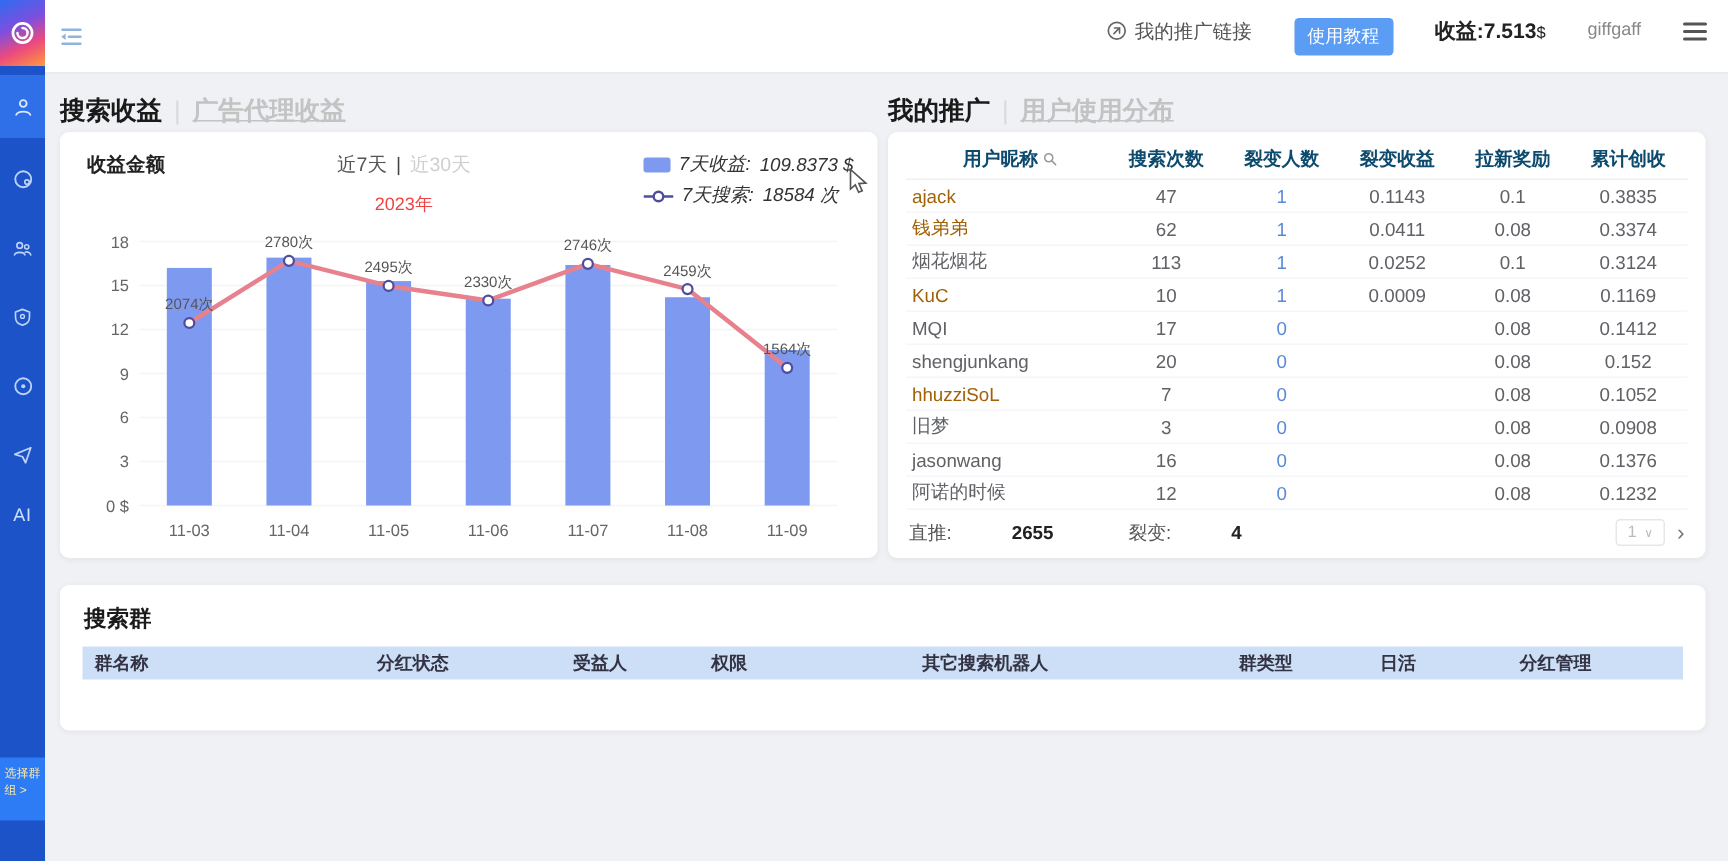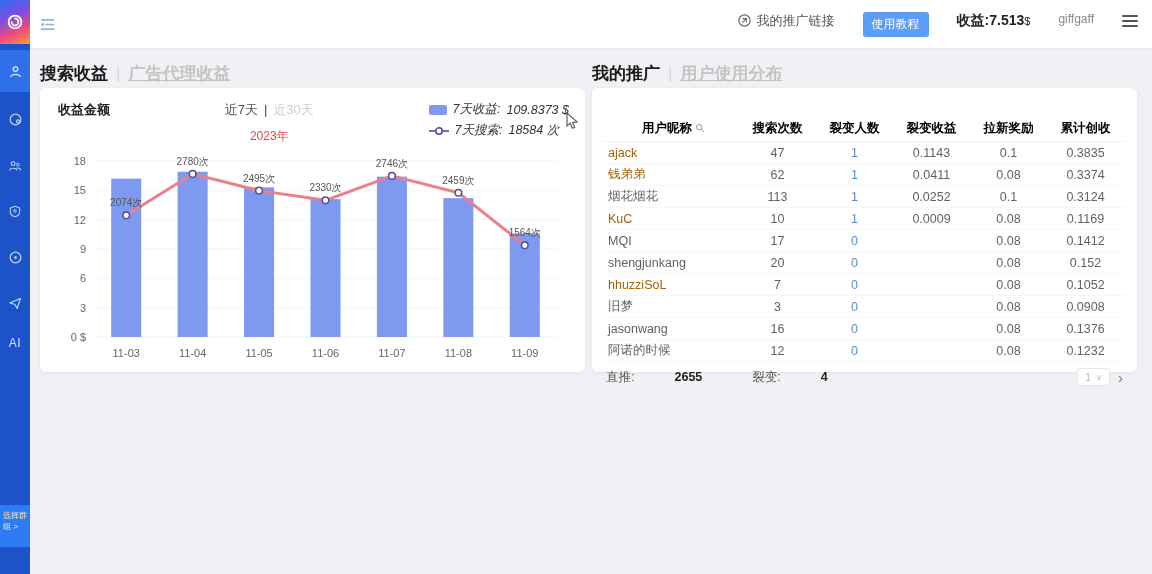--- a/index.html
+++ b/index.html
@@ -49,21 +49,21 @@
   .range-tabs .inactive { color:#cfcfcf; cursor:pointer; }
   .range-tabs .active { cursor:pointer; }
   .chart-year { font-size:12px; color:#ef4444; margin-top:9px; }
   .legend-col { flex:0 0 auto; font-size:12.5px; color:#333; }
   .legend-row { display:flex; align-items:center; gap:6px; margin-bottom:4px;font-style:italic; }
   .sw-bar { width:18px; height:10px; border-radius:2px; background:#7d9af0; }
 
   
   .rt { padding:6px 12px 0; font-size:12.5px; }
   .rt-head, .rt-row { display:flex; align-items:center; }
-  .rt-head { height:26px; font-weight:bold; color:#000000; border-bottom:1px solid #f0f0f0;margin-top:22px; }
+  .rt-head { height:26px; font-weight:bold; color:#0c4a6e; border-bottom:1px solid #f0f0f0; }
   .rt-row { height:22px; border-bottom:1px solid #f4f6f9; color:#606266; }
   .c-name { width:135px; text-align:left; padding-left:4px; overflow:hidden; white-space:nowrap; }
   .rt-head .c-name { text-align:center; }
   .c-num { width:77px; text-align:center; }
   .rt-link { color:#a16207; cursor:pointer; }
   .rt-blue { color:#5c8ad8; }
   .rt-footer { display:flex; align-items:center; height:30px; padding:0 2px; font-size:12.5px; color:#555;gap:36px; }
   .rt-footer b { color:#222; margin:0 14px 0 4px; }
   .pager { margin-left:auto; display:flex; align-items:center; gap:8px; }
   .page-box { border:1px solid #e4e7ea; border-radius:3px; color:#bbb; font-size:11px; padding:2px 7px; display:flex; gap:5px; align-items:center; cursor:pointer; background:#fff; }
@@ -353,17 +353,30 @@
           <span class="page-box">
               <span>1</span>
               <span style="font-size:8px">∨</span>
             </span>
           <span class="next-btn">›</span>
         </div>
       </div>
     </div>
   </div>
 
+  <div class="card" id="card-groups">
+    <div class="grp-title">搜索群</div>
+    <div class="grp-head">
+      <span class="gc gc0">群名称</span>
+      <span class="gc gc1">分红状态</span>
+      <span class="gc gc2">受益人</span>
+      <span class="gc gc3">权限</span>
+      <span class="gc gc4">其它搜索机器人</span>
+      <span class="gc gc5">群类型</span>
+      <span class="gc gc6">日活</span>
+      <span class="gc gc7">分红管理</span>
+    </div>
+  </div>
 
   <svg id="cursor" width="14" height="18" viewBox="0 0 14 18">
     <path d="M1 1l0 13 3.2-2.8 2.2 5 2.4-1-2.2-4.8 4.6-.3z" fill="#fff" stroke="#555" stroke-width="1.1"></path>
   </svg>
 </div>
 
 </body></html>

